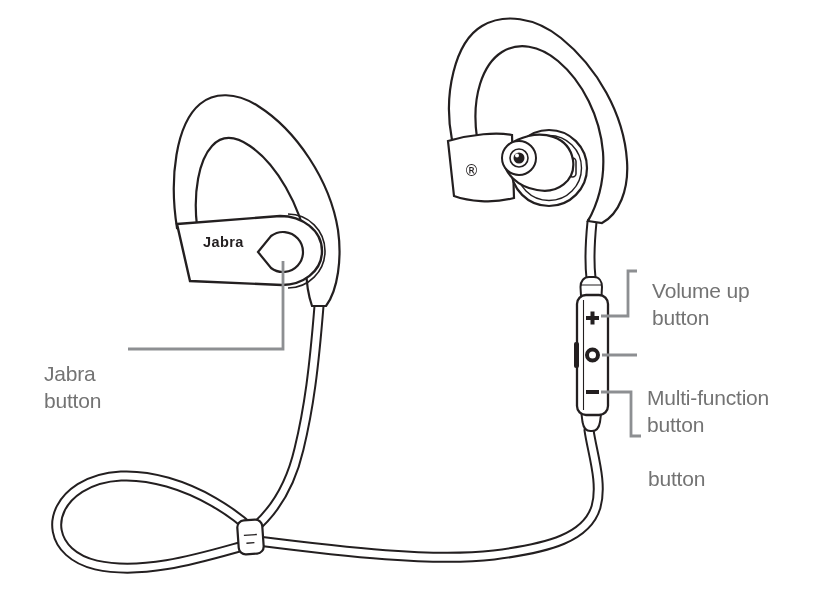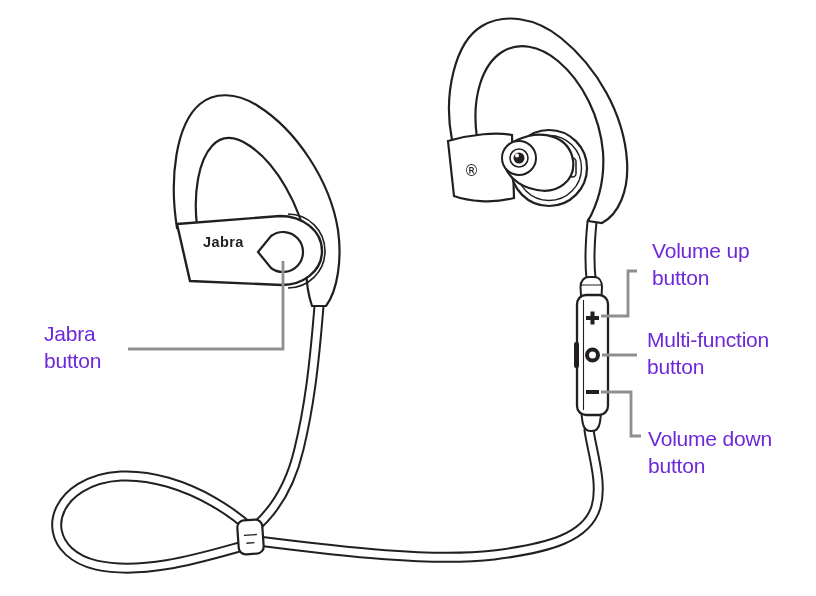--- a/index.html
+++ b/index.html
@@ -9,22 +9,23 @@
     background:#ffffff;
     font-family:"Liberation Sans", sans-serif;
     overflow:hidden;
   }
   #art{position:absolute;left:0;top:0;}
   .label{
     position:absolute;
     font-size:21px;
     line-height:27px;
     letter-spacing:-0.2px;
-    color:#6d28d9;
+    color:#737373;
     white-space:nowrap;
+    margin-top:40px;
   }
   .label span{display:block;}
 </style>
 </head>
 <body>
 
 <div id="stage">
 
   <svg id="art" width="816" height="596" viewBox="0 0 816 596">
 
@@ -124,23 +125,22 @@
   <div class="label" style="left:44px; top:320px;">
     <span>Jabra</span>
     <span>button</span>
   </div>
 
   <div class="label" style="left:652px; top:237px;">
     <span>Volume up</span>
     <span>button</span>
   </div>
 
-  <div class="label" style="left:647px; top:326px;">
+  <div class="label" style="left:647px; top:344px;">
     <span>Multi-function</span>
     <span>button</span>
   </div>
 
   <div class="label" style="left:648px; top:425px;">
-    <span>Volume down</span>
     <span>button</span>
   </div>
 
 </div>
 
 </body></html>

